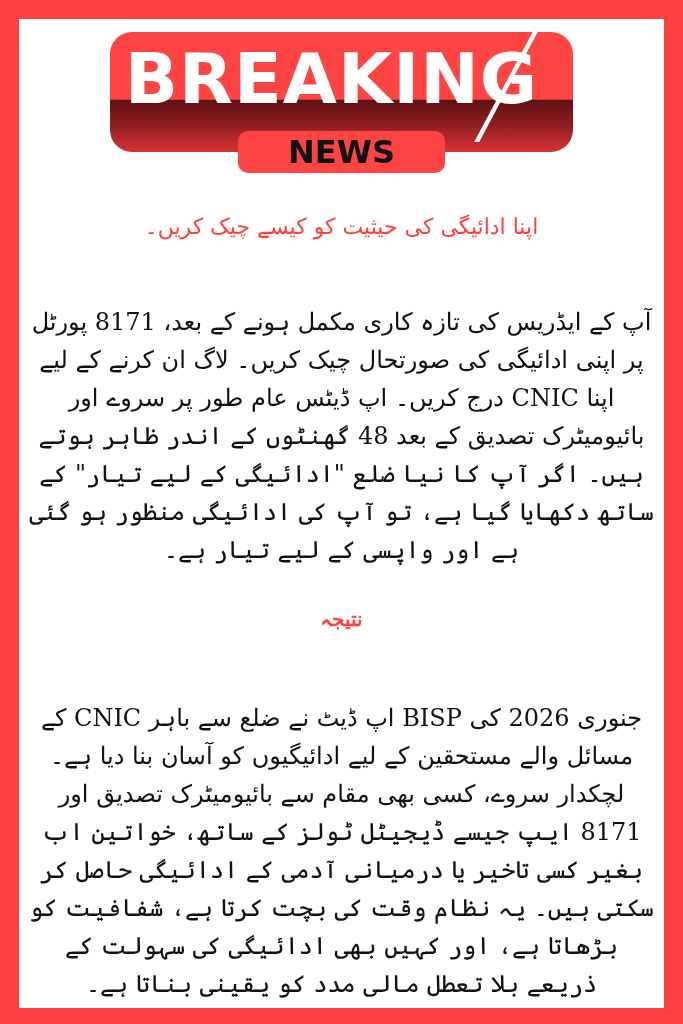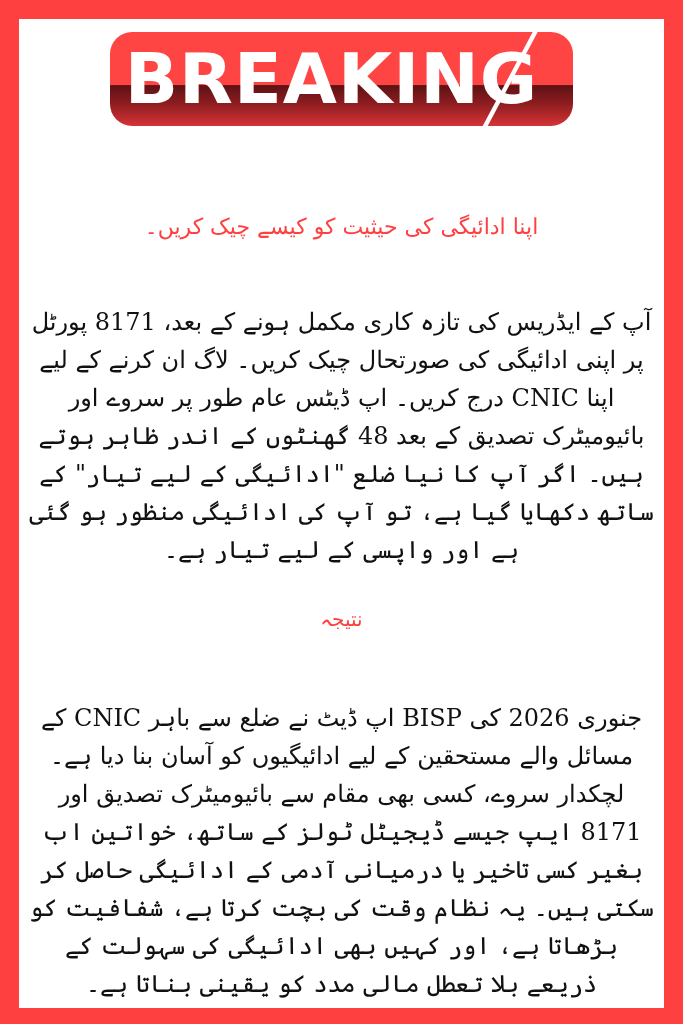--- a/index.html
+++ b/index.html
@@ -7,21 +7,21 @@
     width:683px; height:1024px; overflow:hidden;
     background:#ff4040;
     font-family:"DejaVu Serif", serif;
     position:relative;
   }
   .frame {
     position:absolute; left:19px; top:19px; right:19px; bottom:16px;
     background:#ffffff;
   }
   .banner {
-    position:absolute; left:91px; top:13px; width:463px; height:94px;
+    position:absolute; left:91px; top:13px; width:463px; height:120px;
     border-radius:22px; overflow:hidden;
     background:linear-gradient(to bottom,#ff4444 0%,#ff4444 56%,#5e1214 57%,#8a1c1f 75%,#d63336 100%);
   }
   .banner-slash {
     position:absolute; right:30px; top:-10px; width:5px; height:120px;
     background:#ffffff; transform:skewX(-28deg); transform-origin:top;
   }
   .banner-text {
     position:absolute; left:0; right:20px; top:4px; text-align:center;
     font-family:"DejaVu Sans", sans-serif; font-weight:bold;
@@ -37,30 +37,31 @@
     position:absolute; left:0; right:0; top:195px; text-align:center;
     color:#ff4040; font-size:22px; direction:rtl;
   }
   .para {
     position:absolute; left:10px; right:10px; direction:rtl; text-align:center;
     color:#111; font-size:24px; line-height:38px;
   }
   .p1 { top:284px; }
   .subheading {
     position:absolute; left:0; right:0; top:588px; text-align:center;
-    color:#ff4040; font-size:20px; direction:rtl;
+    color:#ff4040; font-size:20px; direction:rtl;font-weight:bold;
   }
   .p2 { top:680px; }
 </style>
 </head>
 <body>
 
 <div class="frame">
   <div class="banner">
     <div class="banner-slash"></div>
     <div class="banner-text">BREAKING</div>
   </div>
+  <div class="news-pill">NEWS</div>
 
   <div class="heading">اپنا ادائیگی کی حیثیت کو کیسے چیک کریں۔</div>
   <div class="para p1">آپ کے ایڈریس کی تازہ کاری مکمل ہونے کے بعد، 8171 پورٹل پر اپنی ادائیگی کی صورتحال چیک کریں۔ لاگ ان کرنے کے لیے اپنا CNIC درج کریں۔ اپ ڈیٹس عام طور پر سروے اور بائیومیٹرک تصدیق کے بعد 48 گھنٹوں کے اندر ظاہر ہوتے ہیں۔ اگر آپ کا نیا ضلع "ادائیگی کے لیے تیار" کے ساتھ دکھایا گیا ہے، تو آپ کی ادائیگی منظور ہو گئی ہے اور واپسی کے لیے تیار ہے۔</div>
   <div class="subheading">نتیجہ</div>
   <div class="para p2">جنوری 2026 کی BISP اپ ڈیٹ نے ضلع سے باہر CNIC کے مسائل والے مستحقین کے لیے ادائیگیوں کو آسان بنا دیا ہے۔ لچکدار سروے، کسی بھی مقام سے بائیومیٹرک تصدیق اور 8171 ایپ جیسے ڈیجیٹل ٹولز کے ساتھ، خواتین اب بغیر کسی تاخیر یا درمیانی آدمی کے ادائیگی حاصل کر سکتی ہیں۔ یہ نظام وقت کی بچت کرتا ہے، شفافیت کو بڑھاتا ہے، اور کہیں بھی ادائیگی کی سہولت کے ذریعے بلا تعطل مالی مدد کو یقینی بناتا ہے۔</div>
 </div>
 
 </body></html>

